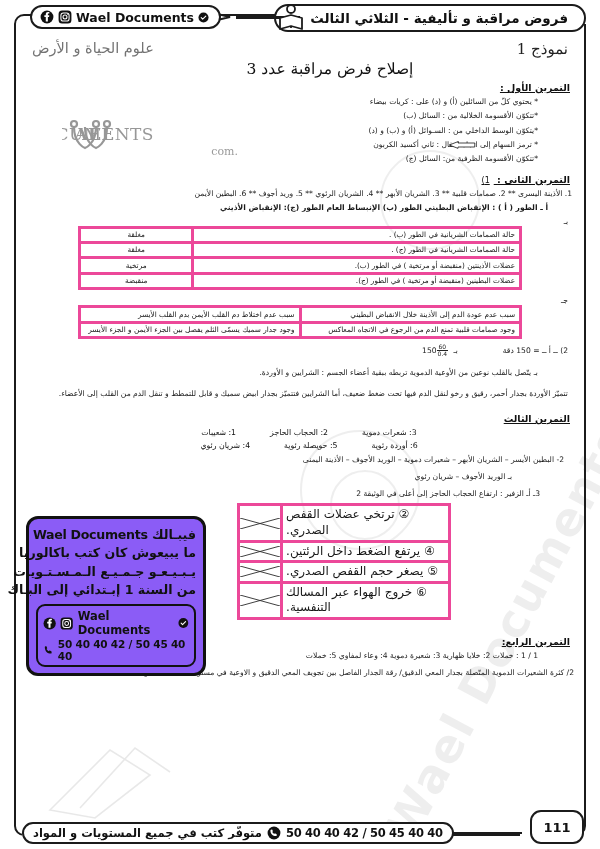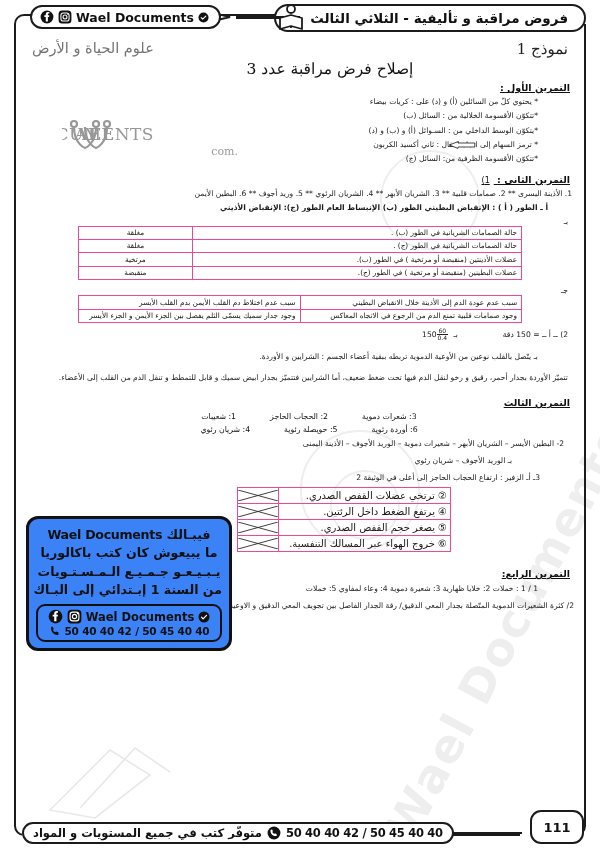--- a/index.html
+++ b/index.html
@@ -166,35 +166,35 @@
     margin: 0 3px;
   }
 
   
   table.grid {
     border-collapse: collapse;
     margin: 0 auto;
     direction: rtl;
   }
   table.grid td {
-    border: 1px solid #ec4899;
+    border: 3px solid #ec4899;
     font-size: 7.3px;
     padding: 1.5px 4px;
     line-height: 1.3;
     color: #161616;
   }
   .t1 { width: 444px; margin-right: 6px; }
   .t1 td.q { width: 330px; text-align: right; }
   .t1 td.a { width: 114px; text-align: center; }
 
   .t2 { width: 444px; margin-right: 6px; }
   .t2 td { text-align: right; width: 50%; }
 
   .t3 { width: 214px; }
-  .t3 td.stmt { text-align: right; font-size: 10px; padding: 1px 3px; }
+  .t3 td.stmt { text-align: left; font-size: 12px; padding: 1px 3px; }
   .t3 td.xbox { width: 40px; padding: 0; }
   .xcell {
     width: 40px; height: 11px;
     display: block;
   }
 
   .side-mark {
     font-size: 7.6px;
     text-align: right;
     margin: 2px 10px 0 0;
@@ -209,24 +209,24 @@
     font-size: 7.8px;
     margin: 4px 0;
     padding-left: 18px;
   }
   .grid3 span { white-space: nowrap; }
 
   
   .ad-box {
     position: absolute;
     left: 26px; top: 516px;
-    width: 206px;
+    width: 180px;
     border: 3px solid #111;
     border-radius: 12px;
-    background: #3b82f6;
+    background: #8b5cf6;
     padding: 7px 7px 6px 7px;
     z-index: 8;
     direction: rtl;
   }
   .ad-line {
     font-size: 12.6px;
     font-weight: bold;
     text-align: center;
     line-height: 1.45;
     color: #111;

